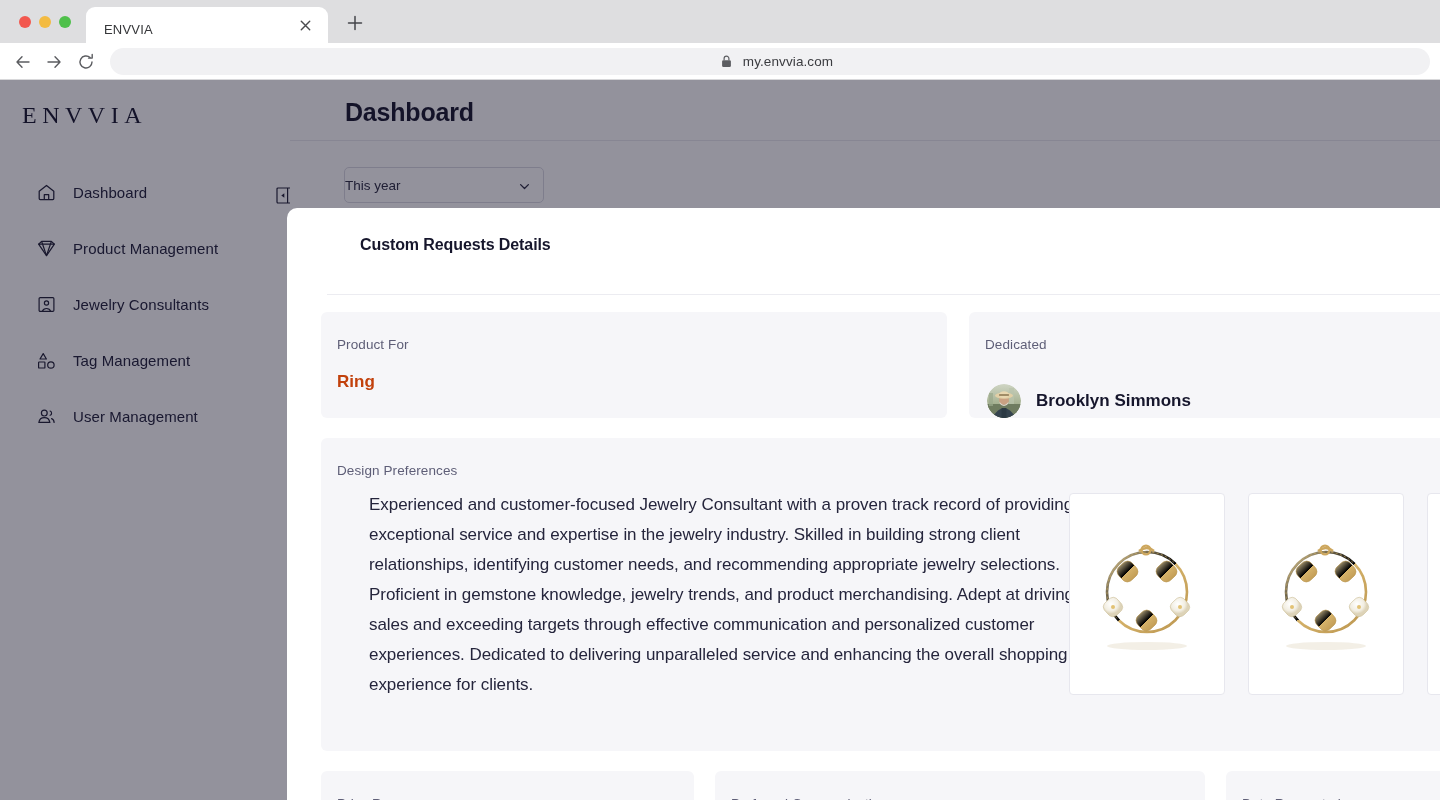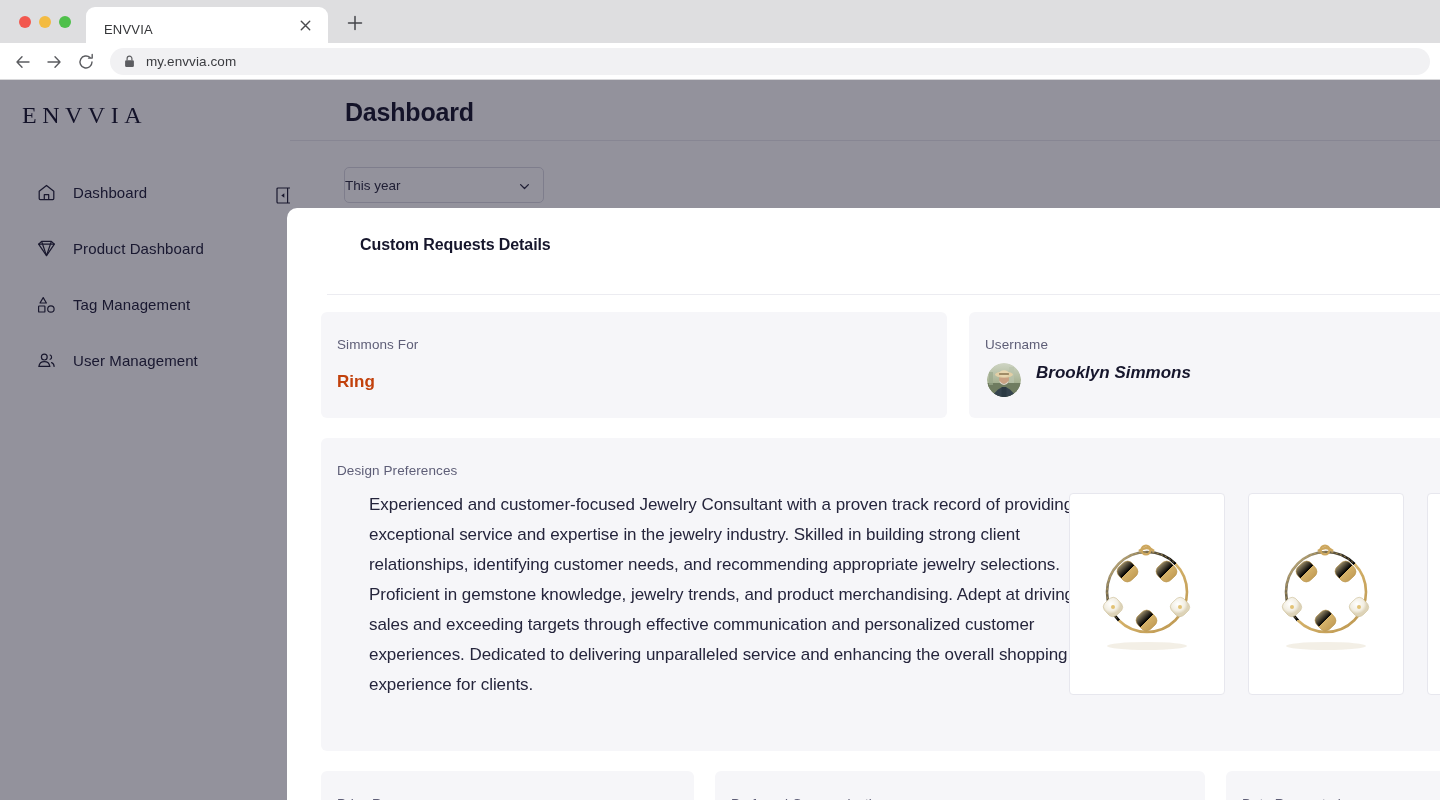--- a/index.html
+++ b/index.html
@@ -44,21 +44,21 @@
     position: absolute; top: 43px; left: 0; width: 1440px; height: 37px;
     background: #ffffff; border-bottom: 1px solid #d8d8da;
   }
   .nav-btn { position: absolute; top: 9px; color: #5b5c60; }
   #back-button { left: 13px; }
   #forward-button { left: 44px; }
   #reload-button { left: 76px; }
   #address-bar {
     position: absolute; left: 110px; top: 5px; width: 1320px; height: 27px;
     background: #f1f1f3; border-radius: 14px;
-    display: flex; align-items: center;
+    display: flex; align-items: center; justify-content: center;
   }
   #lock-icon { margin-left: 14px; width: 11px; height: 13px; color: #5c5d61; flex: none; }
   #url-text {
     margin-left: 11px; font-size: 13.5px; color: #3b3c40; letter-spacing: .1px;
   }
 
   
   #app { position: absolute; top: 80px; left: 0; width: 1440px; height: 720px; }
 
   
@@ -147,21 +147,21 @@
   }
 
   
   #card-looking-for { left: 34px; top: 29px; width: 626px; height: 106px; }
   #looking-for-value {
     position: absolute; left: 16px; top: 60px;
     font-size: 17px; font-weight: bold; color: #c2410c;
   }
   #card-username { left: 682px; top: 29px; width: 640px; height: 106px; }
   #username-row {
-    position: absolute; left: 18px; top: 51px; display: flex;  font-style: italic;
+    position: absolute; left: 18px; top: 72px; display: flex; align-items: center;
   }
   #avatar {
     width: 34px; height: 34px; border-radius: 50%; flex: none;
     overflow: hidden; position: relative;
   }
   #username-value {
     margin-left: 15px; font-size: 17px; font-weight: bold; color: #16162c;
   }
 
   
@@ -271,24 +271,34 @@
 
       <div class="nav-item">
         <span class="nav-icon">
           <svg viewBox="0 0 21 21" width="21" height="21" fill="none" stroke="currentColor" stroke-width="1.2" stroke-linejoin="round">
             <path d="M2.6 6.2 H18.4 L10.5 17.6 Z"></path>
             <path d="M2.6 6.2 L5.6 3.4 H15.4 L18.4 6.2"></path>
             <path d="M6.6 6.2 L10.5 17.6 L14.4 6.2"></path>
             <path d="M5.6 3.4 L6.6 6.2 M15.4 3.4 L14.4 6.2"></path>
           </svg>
         </span>
-        <span class="nav-label">Product Dashboard</span>
-      </div>
-
-
+        <span class="nav-label">Product Management</span>
+      </div>
+
+
+      <div class="nav-item">
+        <span class="nav-icon">
+          <svg viewBox="0 0 21 21" width="21" height="21" fill="none" stroke="currentColor" stroke-width="1.2">
+            <rect x="3.1" y="3.6" width="14.8" height="13.8" rx="1.1"></rect>
+            <circle cx="10.5" cy="9" r="2.1"></circle>
+            <path d="M6.3 17.4 a4.5 4.5 0 0 1 8.4 0"></path>
+          </svg>
+        </span>
+        <span class="nav-label">Jewelry Consultants</span>
+      </div>
 
       <div class="nav-item">
         <span class="nav-icon">
           <svg viewBox="0 0 21 21" width="21" height="21" fill="none" stroke="currentColor" stroke-width="1.2" stroke-linejoin="round">
             <path d="M7.2 3.6 L10.4 9.0 H4.0 Z"></path>
             <rect x="2.6" y="12.0" width="6.3" height="6.0" rx="0.6"></rect>
             <circle cx="14.9" cy="15.0" r="3.2"></circle>
           </svg>
         </span>
         <span class="nav-label">Tag Management</span>
@@ -329,26 +339,26 @@
 
   <section id="modal">
 
     <div id="modal-header">
       <h2 id="modal-title">Custom Requests Details</h2>
     </div>
 
     <div id="modal-body">
 
       <div class="card" id="card-looking-for">
-        <div class="card-label">Simmons For</div>
+        <div class="card-label">Product For</div>
         <div id="looking-for-value">Ring</div>
       </div>
 
       <div class="card" id="card-username">
-        <div class="card-label">Username</div>
+        <div class="card-label">Dedicated</div>
         <div id="username-row">
           <span id="avatar">
             <svg viewBox="0 0 34 34" width="34" height="34">
               <defs>
                 <clipPath id="avclip">
                     <circle cx="17" cy="17" r="17"></circle>
                   </clipPath>
                 <linearGradient id="avbg" x1="0" y1="0" x2="0" y2="1">
                   <stop offset="0%" stop-color="#cfd5c4"></stop>
                   <stop offset="55%" stop-color="#a8b394"></stop>

